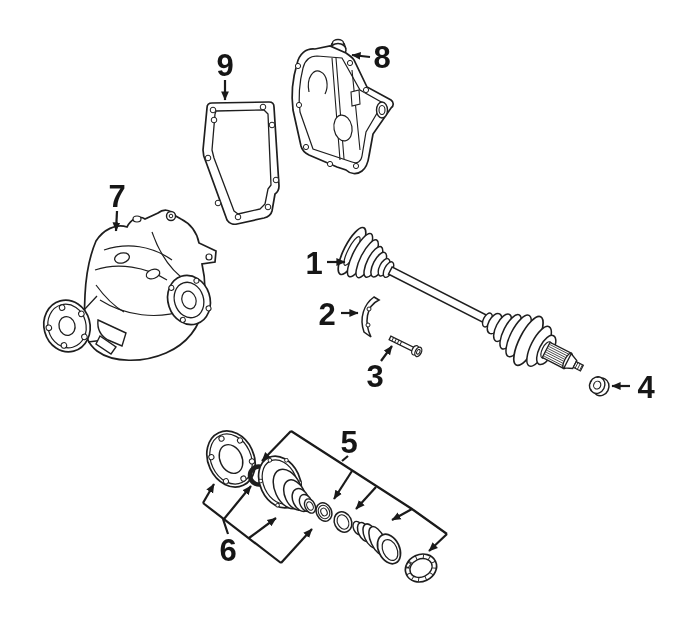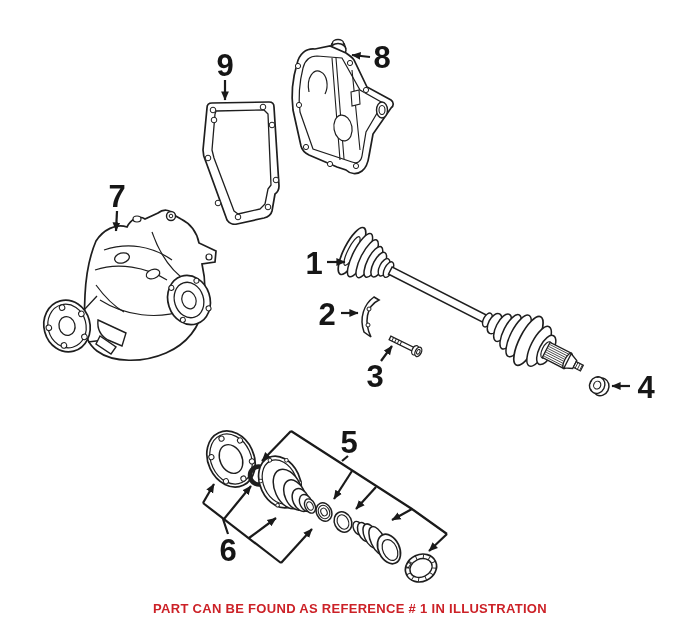--- a/index.html
+++ b/index.html
@@ -258,15 +258,14 @@
   <text class="callout-num" x="327" y="325">2</text>
   <text class="callout-num" x="375" y="387">3</text>
   <text class="callout-num" x="646" y="398">4</text>
   <text class="callout-num" x="349" y="453">5</text>
   <text class="callout-num" x="228" y="561">6</text>
   <text class="callout-num" x="117" y="207">7</text>
   <text class="callout-num" x="382" y="68">8</text>
   <text class="callout-num" x="225" y="76">9</text>
 </svg>
 
-<div class="footer-note" style="color: rgb(204, 33, 39);">PART CAN BE FOUND AS REFERENCE # 1 IN ILLUSTRATION</div>
 
 </div>
 
 </body></html>

